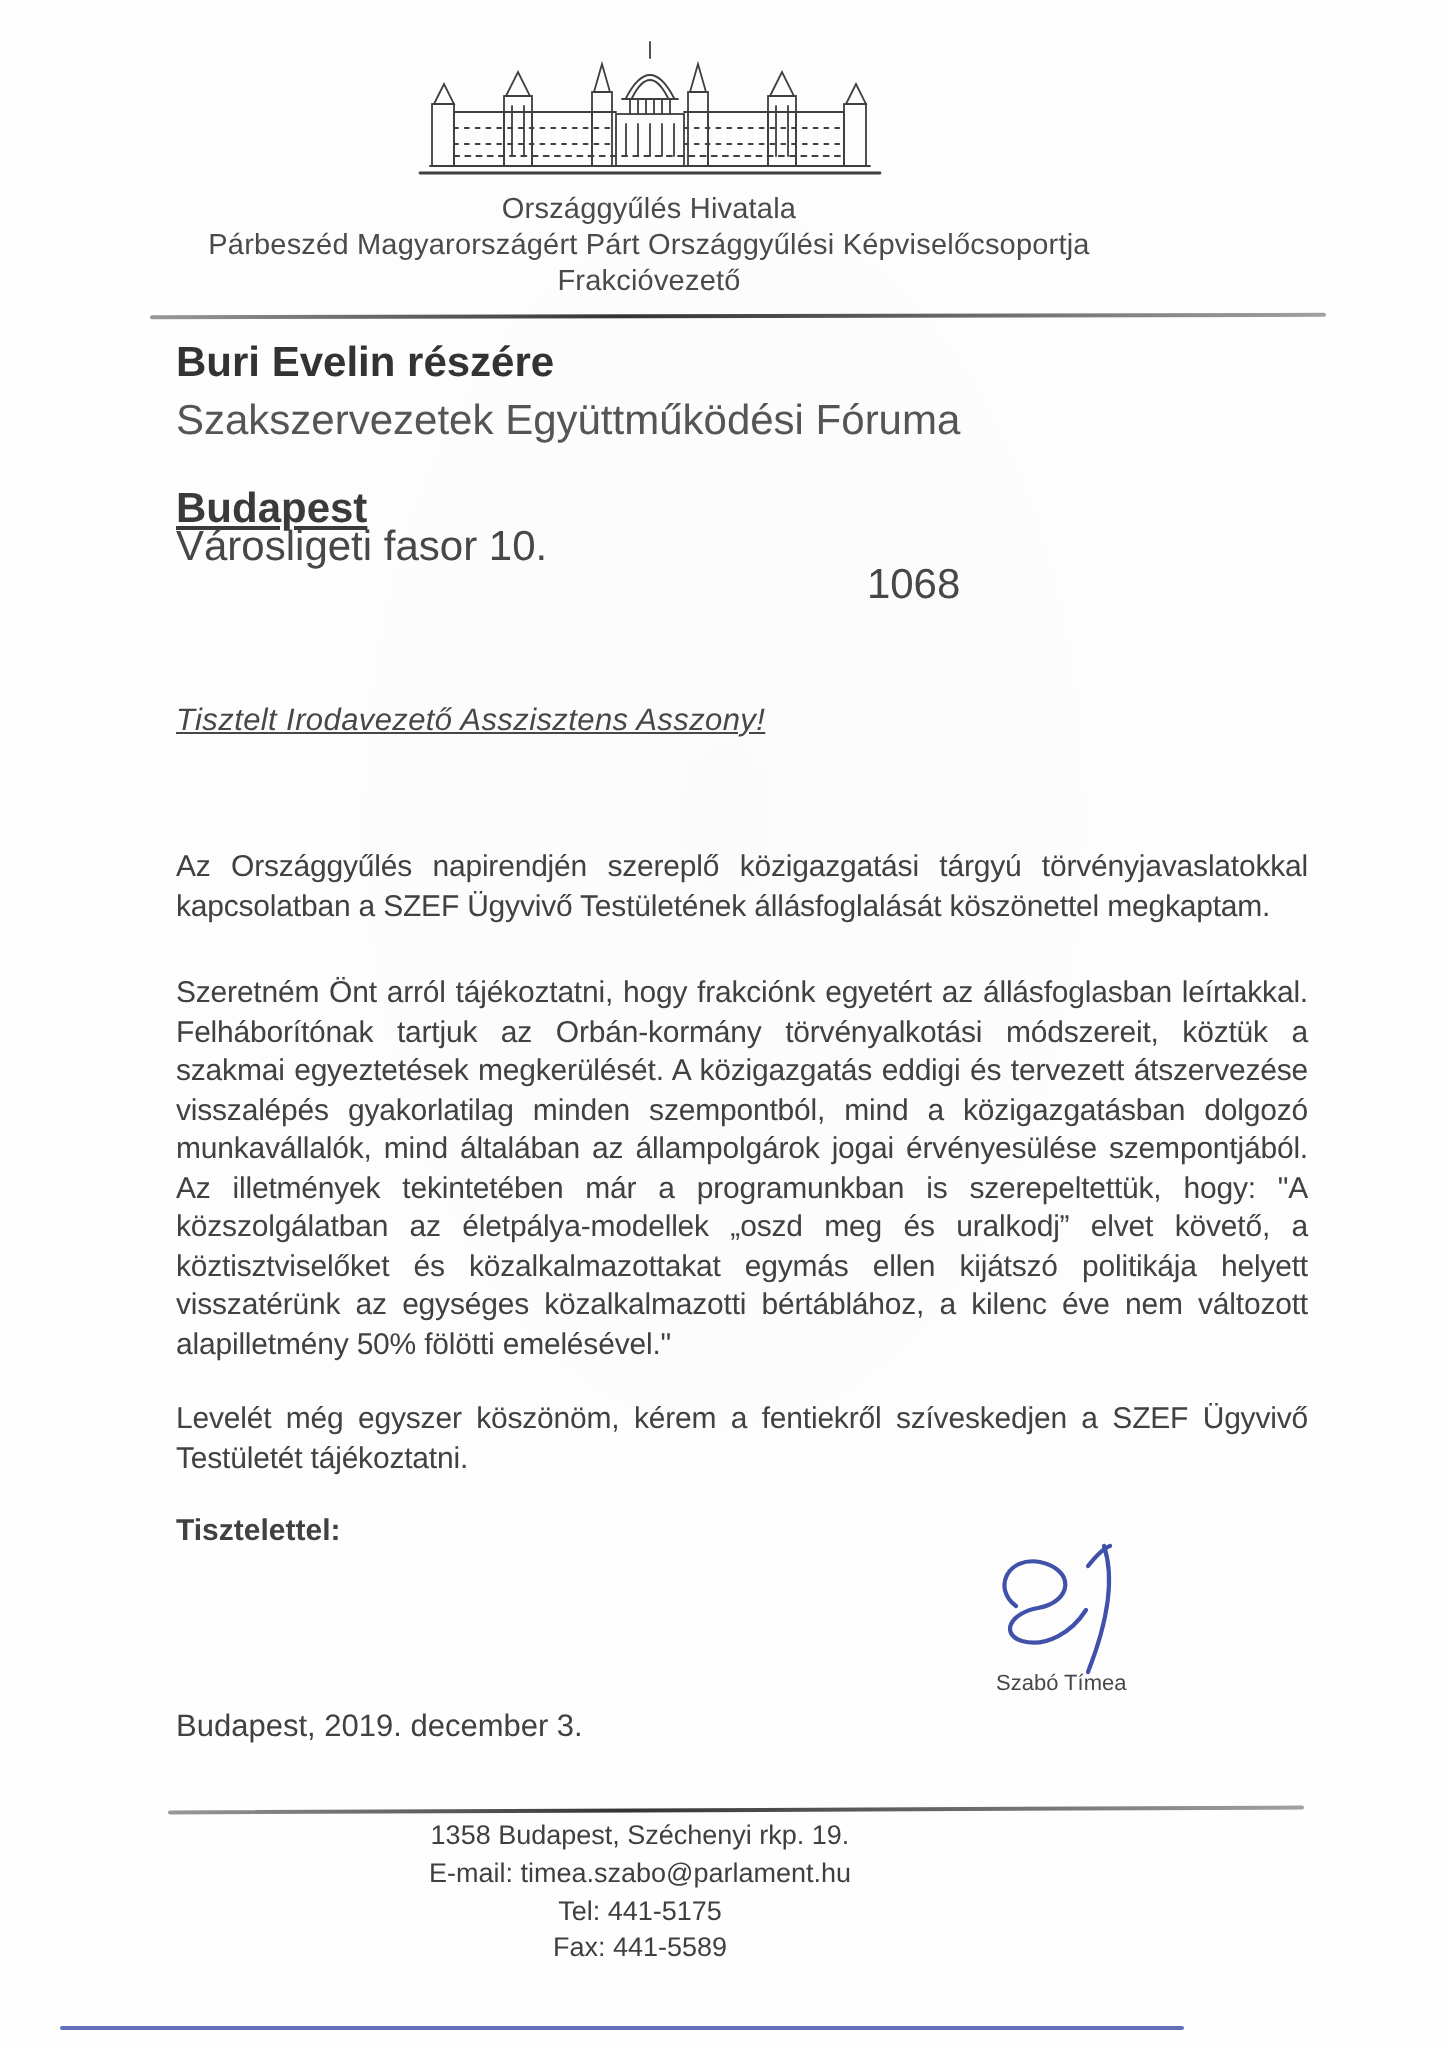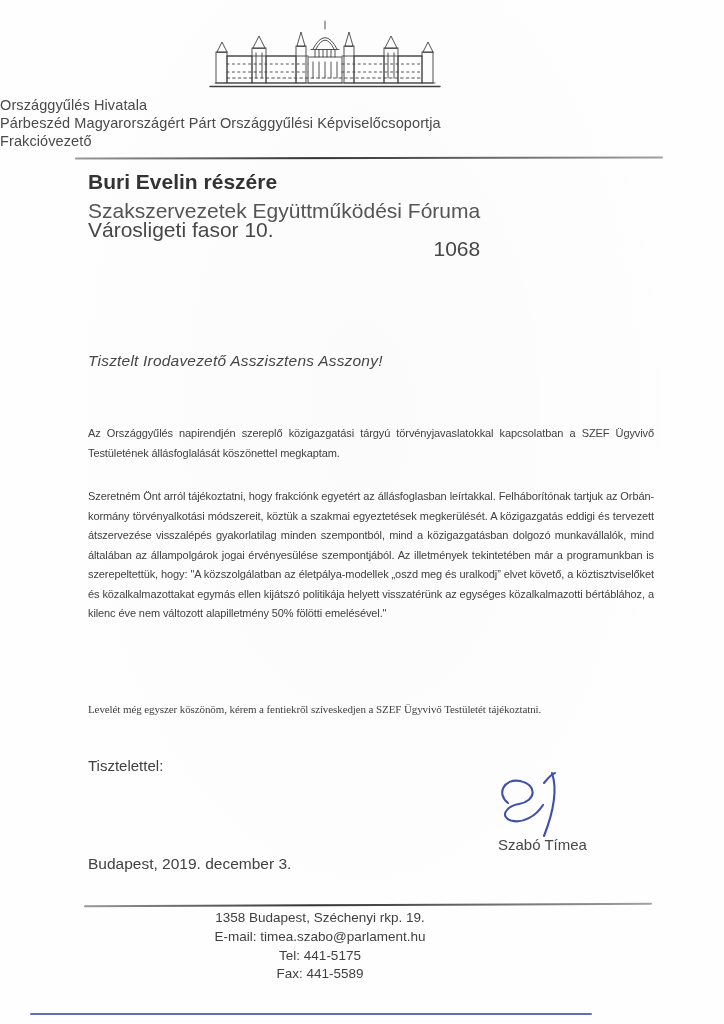--- a/index.html
+++ b/index.html
@@ -13,55 +13,56 @@
   }
   .page{
     position:absolute;inset:0;
     background:
       radial-gradient(ellipse at 50% 40%, rgba(0,0,0,0.012), rgba(0,0,0,0) 70%),
       #fefefe;
   }
   
   .letterhead{
     position:absolute;top:20px;left:0;width:649px;
+    text-align:center;
   }
   .emblem{display:block;margin:0 auto 6px auto;width:232px;height:70px;}
   .org-line{font-size:14.5px;line-height:18px;color:#4a4a4a;letter-spacing:.1px;}
   .rule{
     position:absolute;height:2px;
     background:linear-gradient(to right, rgba(70,70,70,.55), rgba(40,40,40,.95) 40%, rgba(70,70,70,.5));
     border-radius:1px;
   }
   .rule.header{top:157px;left:75px;width:588px;transform:rotate(-0.12deg);}
   .rule.footer{top:904px;left:84px;width:568px;height:1.6px;transform:rotate(-0.25deg);}
   
   .recipient{position:absolute;left:88px;top:172px;font-size:21px;line-height:19px;}
   .recipient .name{font-weight:bold;color:#333;}
   .recipient .org{margin-top:10px;color:#555;}
   .recipient .city{margin-top:25px;font-weight:bold;text-decoration:underline;color:#3a3a3a;}
   .recipient .street{margin-top:0px;color:#474747;}
   .recipient .zip{color:#474747;text-align:right;}
   
   .salutation{
     position:absolute;left:88px;top:352px;
-    font-style:italic;font-size:15.5px;color:#474747;letter-spacing:.2px;
+    font-style:italic;font-size:15.5px;color:#474747;letter-spacing:.2px;text-decoration:underline;
   }
   .para{
     position:absolute;left:88px;width:566px;
-    font-size:11px;line-height:19.5px;
+    font-size:15px;line-height:19.5px;
     text-align:justify;color:#414141;letter-spacing:-0.1px;
   }
   .para.p1{top:424px;}
   .para.p2{top:487px;}
-  .para.p3{top:700px;font-family:Liberation Serif, serif;}
-  .closing{position:absolute;left:88px;top:757px;font-size:15px;color:#414141;}
+  .para.p3{top:700px;}
+  .closing{position:absolute;left:88px;top:757px;font-size:15px;color:#414141;font-weight:bold;}
   
   .sig-wrap{position:absolute;left:486px;top:770px;width:120px;height:90px;}
   .sig-ink{position:absolute;left:6px;top:0;width:92px;height:70px;}
-  .signer{position:absolute;left:12px;top:66px;font-size:15px;color:#474747;white-space:nowrap;}
+  .signer{position:absolute;left:12px;top:66px;font-size:11px;color:#474747;white-space:nowrap;}
   .dateline{position:absolute;left:88px;top:855px;font-size:15.5px;color:#414141;}
   
   .footer{
     position:absolute;left:0;top:909px;width:640px;
     text-align:center;font-size:13.5px;line-height:18.8px;color:#3f3f3f;
   }
   .scanline-bottom{
     position:absolute;left:30px;top:1013px;width:562px;height:2px;
     background:#4757ae;opacity:.85;border-radius:1px;
   }
@@ -119,20 +120,21 @@
     <div class="org-line">Országgyűlés Hivatala</div>
     <div class="org-line">Párbeszéd Magyarországért Párt Országgyűlési Képviselőcsoportja</div>
     <div class="org-line">Frakcióvezető</div>
   </div>
 
   <div class="rule header"></div>
 
   <div class="recipient">
     <div class="name">Buri Evelin részére</div>
     <div class="org">Szakszervezetek Együttműködési Fóruma</div>
+    <div class="city">Budapest</div>
     <div class="street">Városligeti fasor 10.</div>
     <div class="zip">1068</div>
   </div>
 
   <div class="salutation">Tisztelt Irodavezető Asszisztens Asszony!</div>
 
   <div class="para p1">Az Országgyűlés napirendjén szereplő közigazgatási tárgyú törvényjavaslatokkal kapcsolatban a SZEF Ügyvivő Testületének állásfoglalását köszönettel megkaptam.</div>
   <div class="para p2">Szeretném Önt arról tájékoztatni, hogy frakciónk egyetért az állásfoglasban leírtakkal. Felháborítónak tartjuk az Orbán-kormány törvényalkotási módszereit, köztük a szakmai egyeztetések megkerülését. A közigazgatás eddigi és tervezett átszervezése visszalépés gyakorlatilag minden szempontból, mind a közigazgatásban dolgozó munkavállalók, mind általában az állampolgárok jogai érvényesülése szempontjából. Az illetmények tekintetében már a programunkban is szerepeltettük, hogy: "A közszolgálatban az életpálya-modellek „oszd meg és uralkodj” elvet követő, a köztisztviselőket és közalkalmazottakat egymás ellen kijátszó politikája helyett visszatérünk az egységes közalkalmazotti bértáblához, a kilenc éve nem változott alapilletmény 50% fölötti emelésével."</div>
   <div class="para p3">Levelét még egyszer köszönöm, kérem a fentiekről szíveskedjen a SZEF Ügyvivő Testületét tájékoztatni.</div>
 

